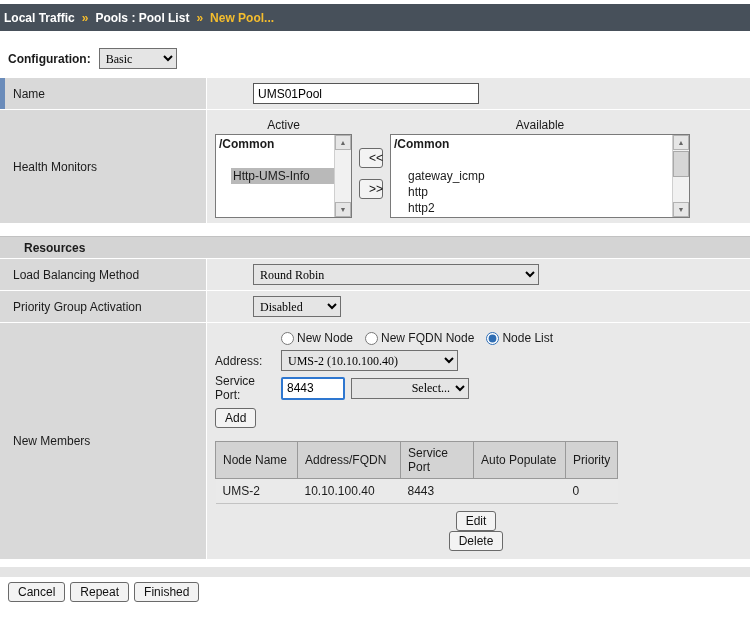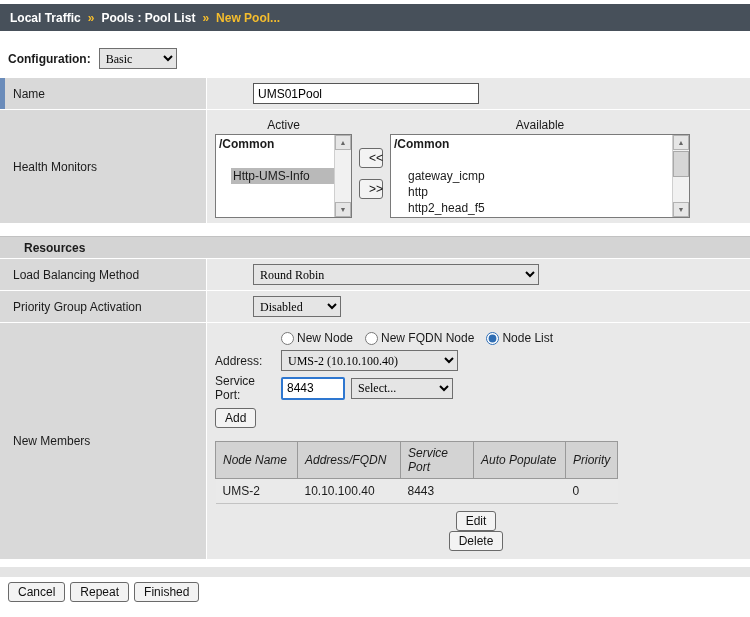--- a/index.html
+++ b/index.html
@@ -8,39 +8,39 @@
     width: 750px; height: 617px; overflow: hidden;
     background: #ffffff;
     font-family: "Liberation Sans", "DejaVu Sans", sans-serif;
     font-size: 12px; color: #1b1b1b;
   }
 
   
   .breadcrumb {
     margin-top: 4px; height: 27px; background: #47505a;
     display: flex; align-items: center; gap: 7px;
-    padding: 0 10px; font-size: 12px; font-weight: bold; color: #ffffff;
+    padding: 0 4px; font-size: 12px; font-weight: bold; color: #ffffff;
   }
   .crumb { cursor: pointer; }
   .crumb-sep { color: #f5bd2d; }
   .crumb-current { color: #f5bd2d; }
 
   
   .config-bar { display: flex; align-items: center; gap: 8px; margin: 17px 0 9px 8px; }
   .config-label { font-weight: bold; }
 
   select {
     font-family: Liberation Serif, serif; font-size: 12px; height: 21px;
     border: 1px solid #6f6f6f; background: #e5e5e5; border-radius: 0; padding: 0 2px;
   }
   .sel-basic { width: 78px; }
   .sel-lb { width: 286px; }
   .sel-pga { width: 88px; }
   .sel-address { width: 177px; }
-  .sel-port { width: 102px; margin-left: 6px; }
+  .sel-port { width: 118px; margin-left: 6px; text-align: right; }
 
   input[type="text"] {
     height: 21px; border: 1px solid #565656; background: #ffffff;
     font-family: inherit; font-size: 12px; padding: 1px 4px;
   }
   .input-name { width: 226px; }
   .input-desc { width: 438px; }
   .input-port { width: 64px; }
   .input-port.focused { border: 2px solid #2e77d0; border-radius: 2px; height: 23px; }
 
@@ -92,21 +92,21 @@
   .nm-line { display: flex; align-items: center; margin-top: 3px; }
   .nm-label { width: 66px; flex: none; }
   .btn {
     background: #f3f3f3; border: 1px solid #6a6a6a; border-radius: 3px;
     font-family: inherit; font-size: 12px; padding: 2px 9px; cursor: pointer; color: #111;
   }
   .nm-add { margin-top: 6px; }
   .members-table { border-collapse: collapse; margin-top: 13px; }
   .members-table th {
     background: #d3d3d3; border: 1px solid #999999; font-weight: normal;
-    text-align: left; padding: 4px 7px; font-size: 12px; font-style: italic;
+    text-align: left; padding: 4px 7px; font-size: 12px;
   }
   .members-table td { background: #eaeaea; border-bottom: 1px solid #c3c3c3; padding: 5px 7px; }
   th.col-node { width: 82px; }
   th.col-addr { width: 103px; }
   th.col-port { width: 73px; }
   th.col-auto { width: 92px; }
   th.col-prio { width: 47px; }
   .nm-editline { margin-top: 7px; flex-direction: column; }
   .nm-editline .btn { margin-right: 5px; }
 
@@ -166,20 +166,21 @@
           <button class="btn btn-move">&lt;&lt;</button>
           <button class="btn btn-move">&gt;&gt;</button>
         </div>
         <div class="hm-col">
           <div class="hm-header">Available</div>
           <div class="listbox lb-right">
             <div class="lb-items">
               <div class="lb-partition">/Common</div>
               <div class="lb-item">gateway_icmp</div>
               <div class="lb-item">http</div>
+              <div class="lb-item">http2</div>
               <div class="lb-item">http2_head_f5</div>
             </div>
             <div class="lb-scroll">
               <div class="lb-arrow">▲</div>
               <div class="lb-track">
                   <div class="lb-thumb"></div>
                 </div>
               <div class="lb-arrow">▼</div>
             </div>
           </div>

